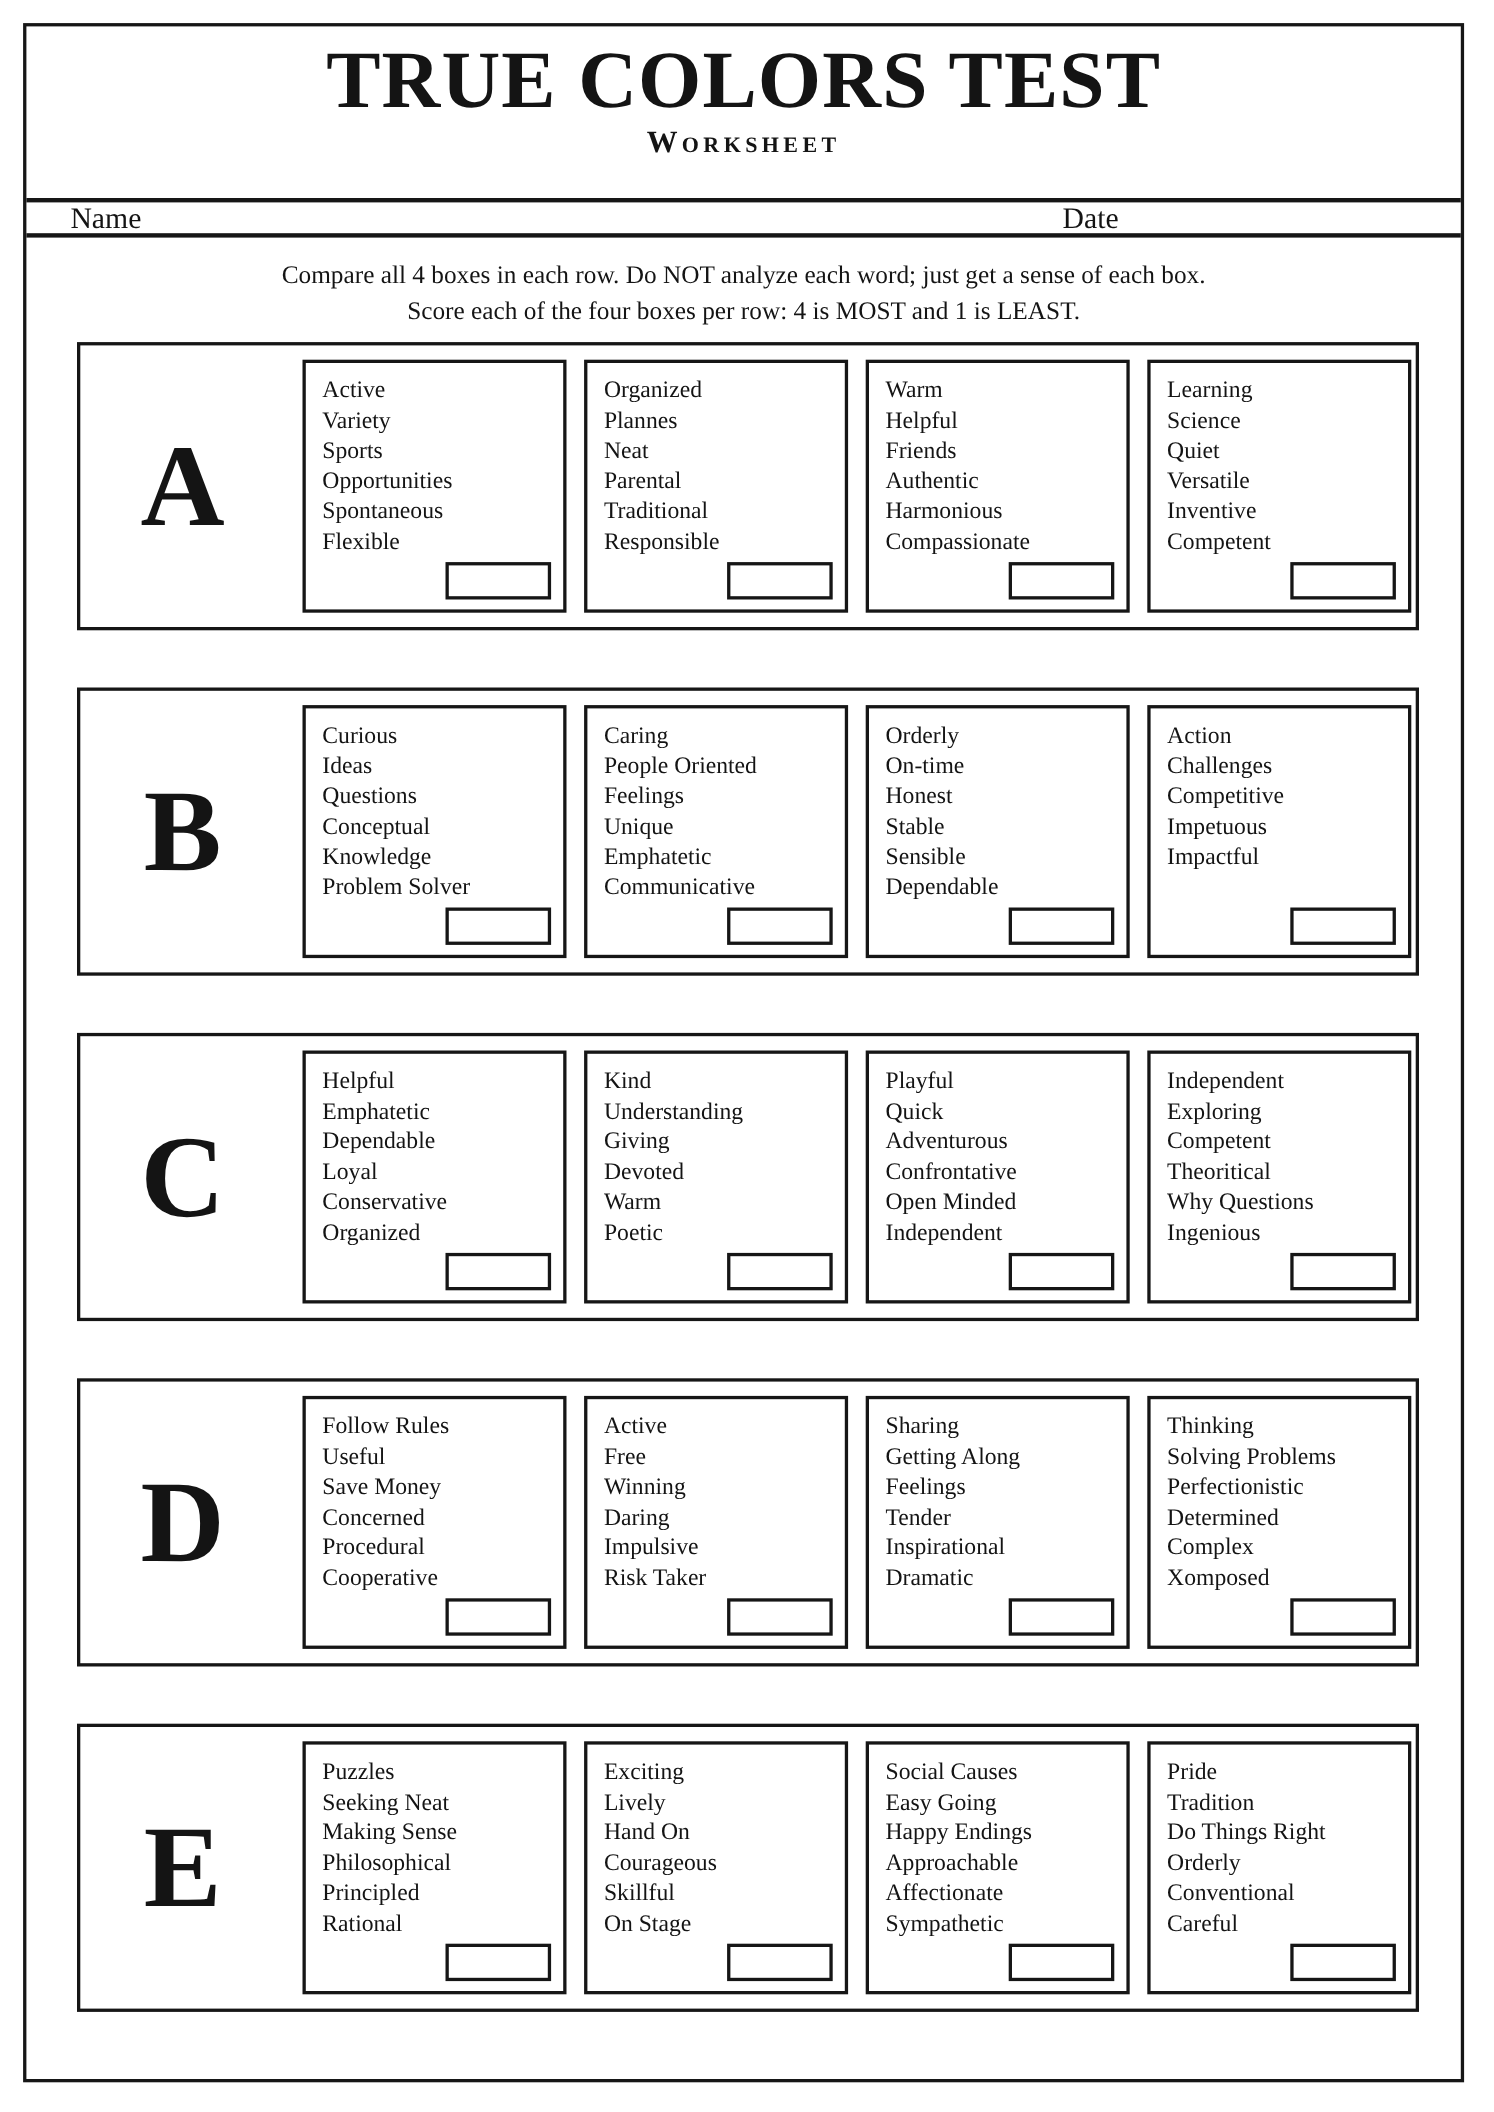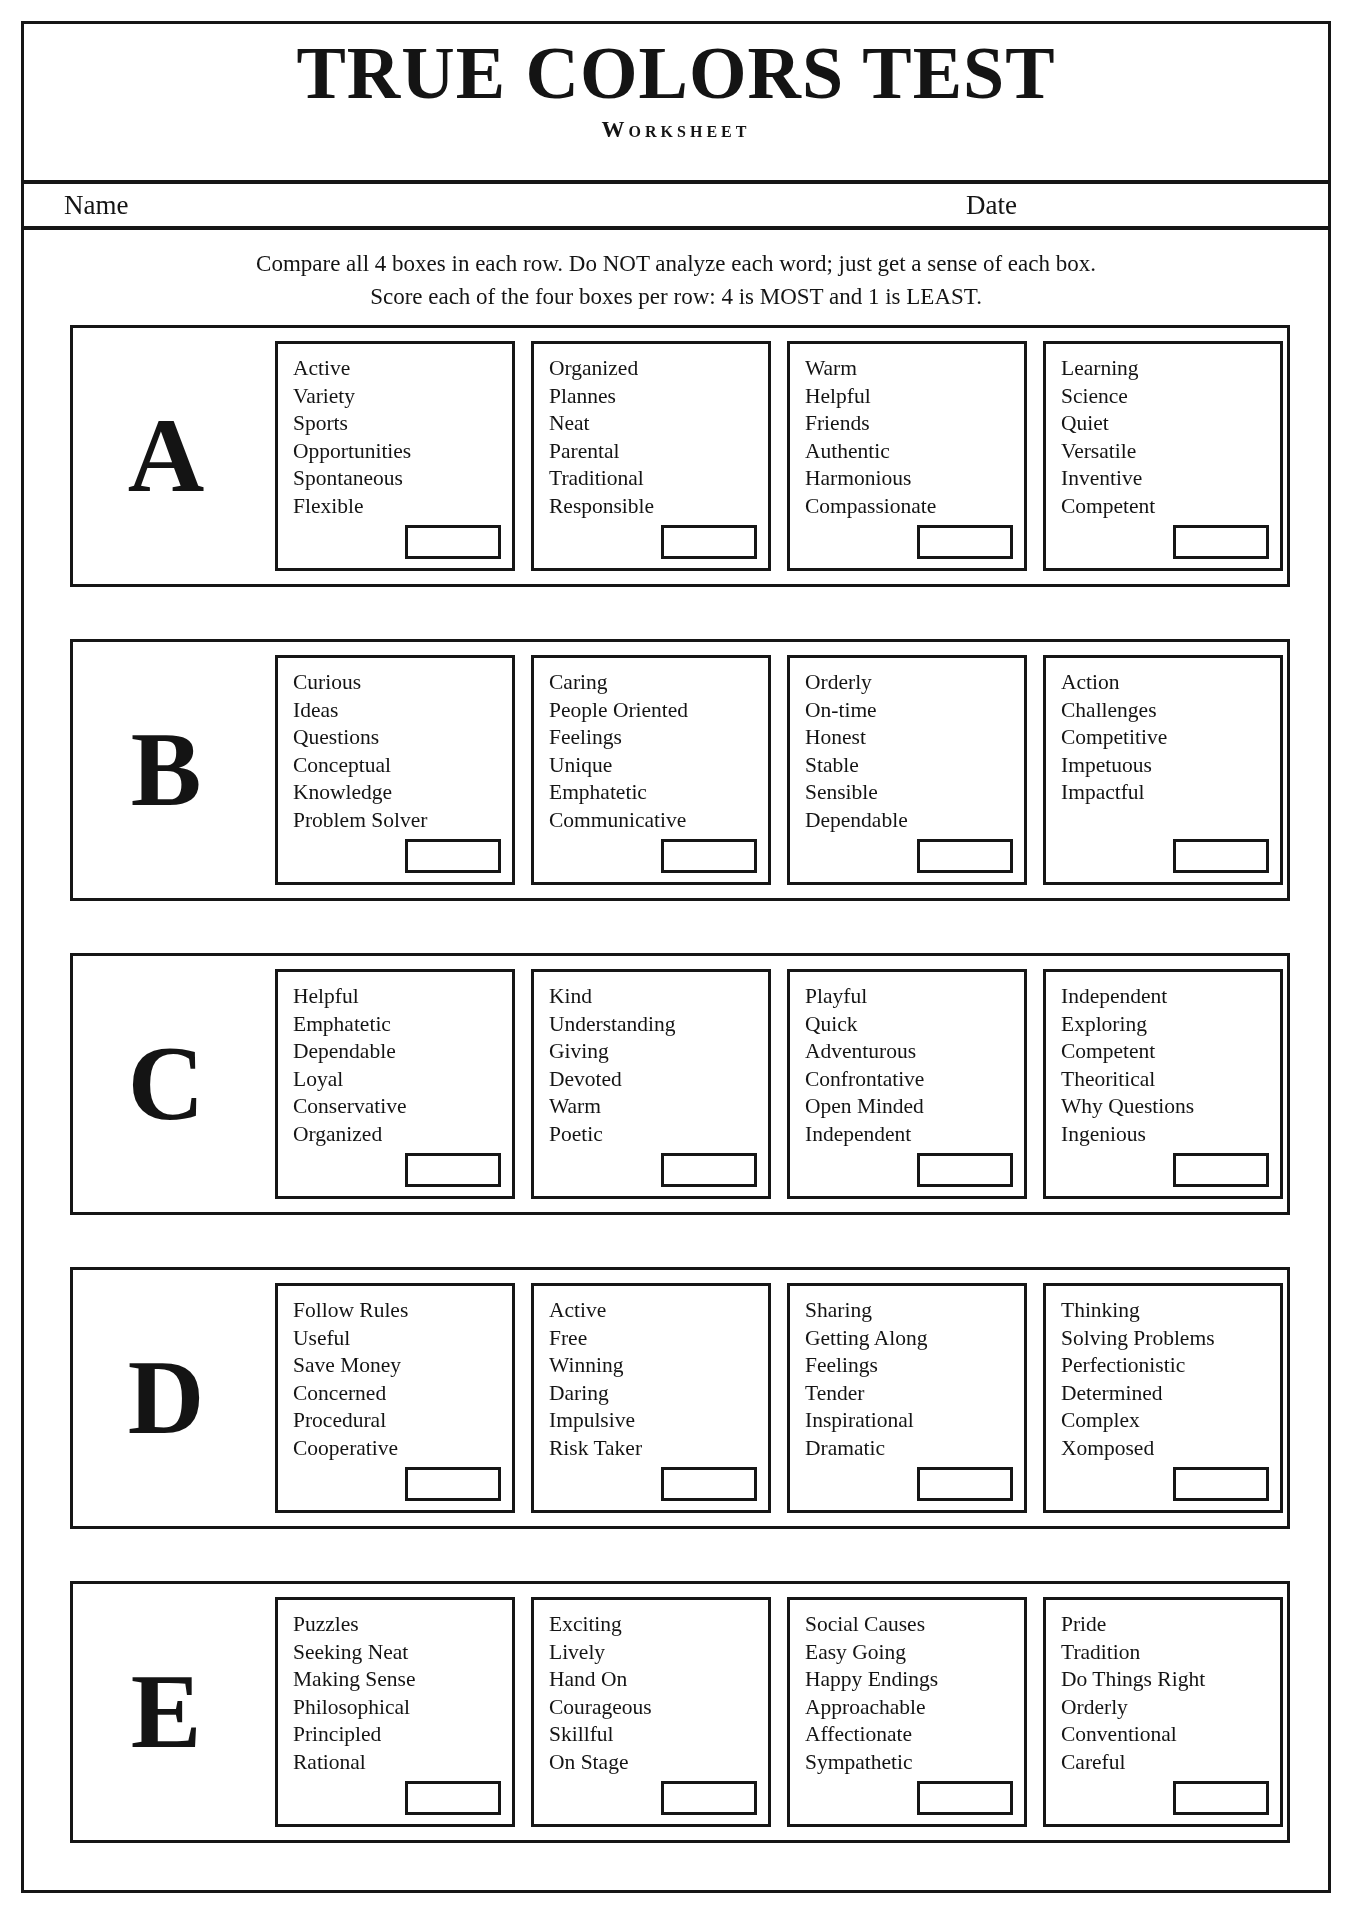--- a/index.html
+++ b/index.html
@@ -29,35 +29,35 @@
     padding-top: 12px;
     box-sizing: border-box;
   }
   .title {
     font-size: 74px;
     line-height: 74px;
     font-weight: bold;
     letter-spacing: 1px;
   }
   .subtitle {
-    font-size: 23px;
+    font-size: 28px;
     line-height: 36px;
     font-weight: bold;
     font-variant: small-caps;
     letter-spacing: 4px;
     margin-top: 2px;
   }
   .hline {
     border: 0;
     border-top: 4px solid #161616;
     margin: 0;
   }
   
   .name-date {
-    height: 42px;
+    height: 28px;
     display: flex;
     align-items: center;
     padding: 0 44px 0 40px;
     font-size: 27px;
   }
   .name-group { width: 902px; display: flex; align-items: center; }
   .date-group { flex: 1; display: flex; align-items: center; }
   .field-blank { flex: 1; height: 30px; margin-left: 14px; }
   
   .instructions {

